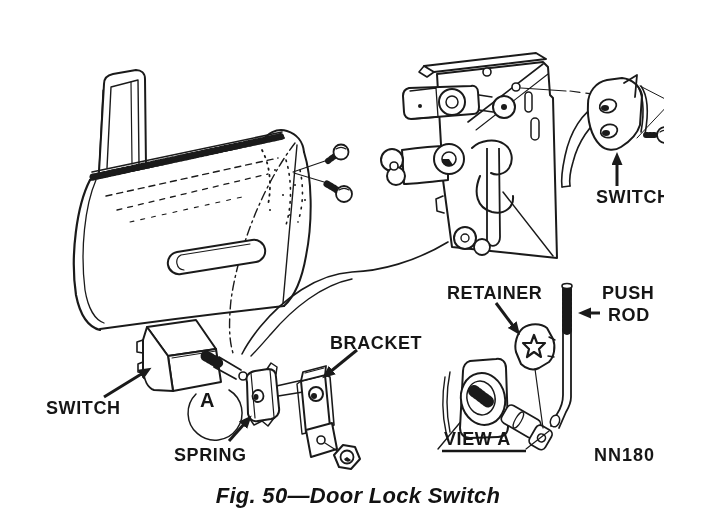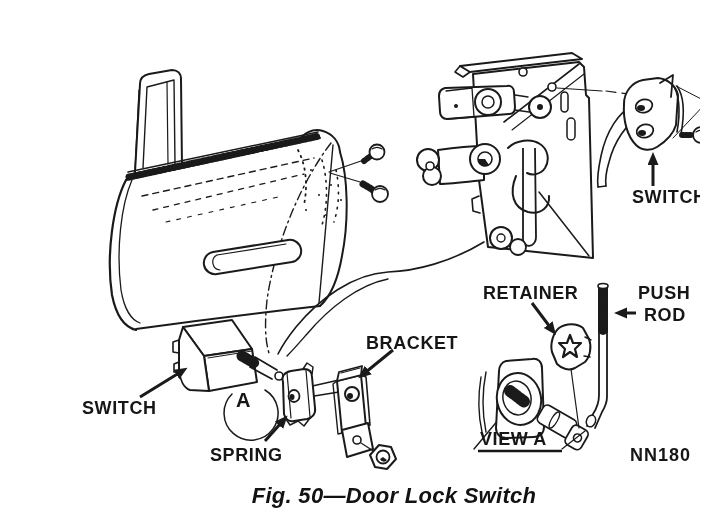--- a/index.html
+++ b/index.html
@@ -1,17 +1,17 @@
 <!DOCTYPE html>
 <html><head>
 <meta charset="utf-8">
 <style>
   html,body{margin:0;padding:0;background:#ffffff;}
   .page{position:relative;width:664px;height:527px;background:#ffffff;overflow:hidden;
-        font-family:"Liberation Sans",sans-serif;margin-left:36px;}
+        font-family:"Liberation Sans",sans-serif;}
   svg{display:block}
   .lbl{font-family:"Liberation Sans",sans-serif;font-weight:bold;font-size:18px;
        letter-spacing:0.6px;fill:#161616;}
   .lbl-a{font-size:20px;}
   .code{font-size:18px;letter-spacing:1px;}
   .cap{font-family:"Liberation Sans",sans-serif;font-weight:bold;font-style:italic;
        font-size:22px;letter-spacing:0.3px;fill:#121212;}
   .ink{stroke:#1a1a1a;fill:none;stroke-linecap:round;stroke-linejoin:round;}
   .inkw{stroke:#1a1a1a;fill:#ffffff;stroke-linejoin:round;}
   .fill{fill:#1a1a1a;stroke:none;}

